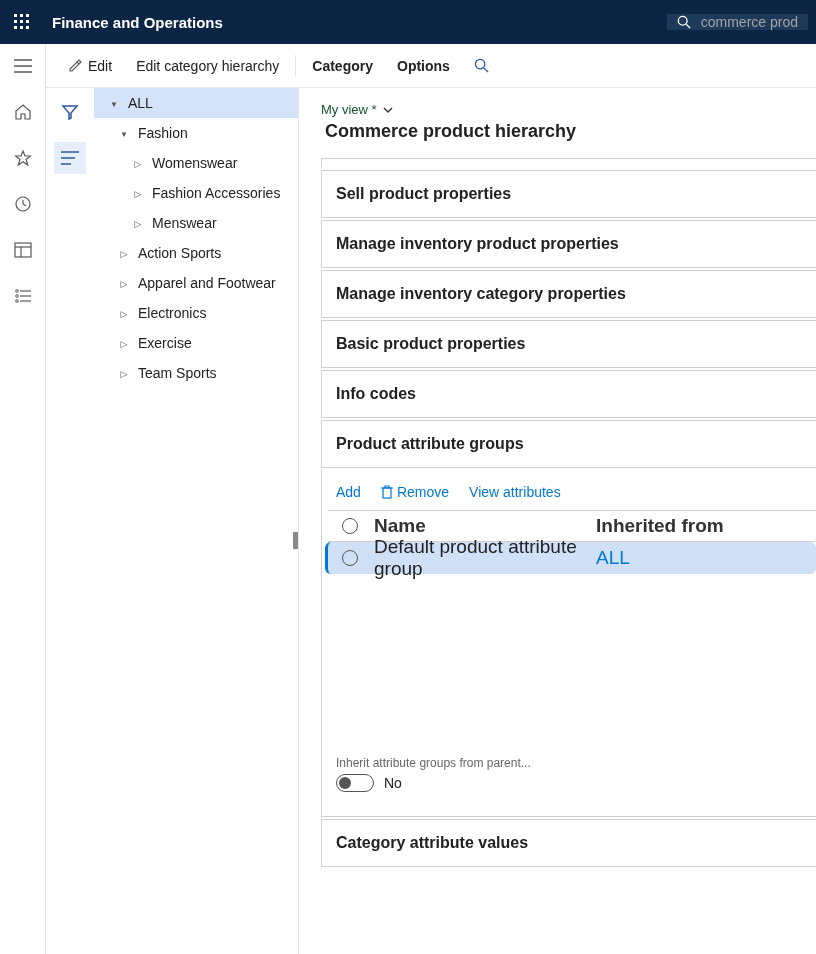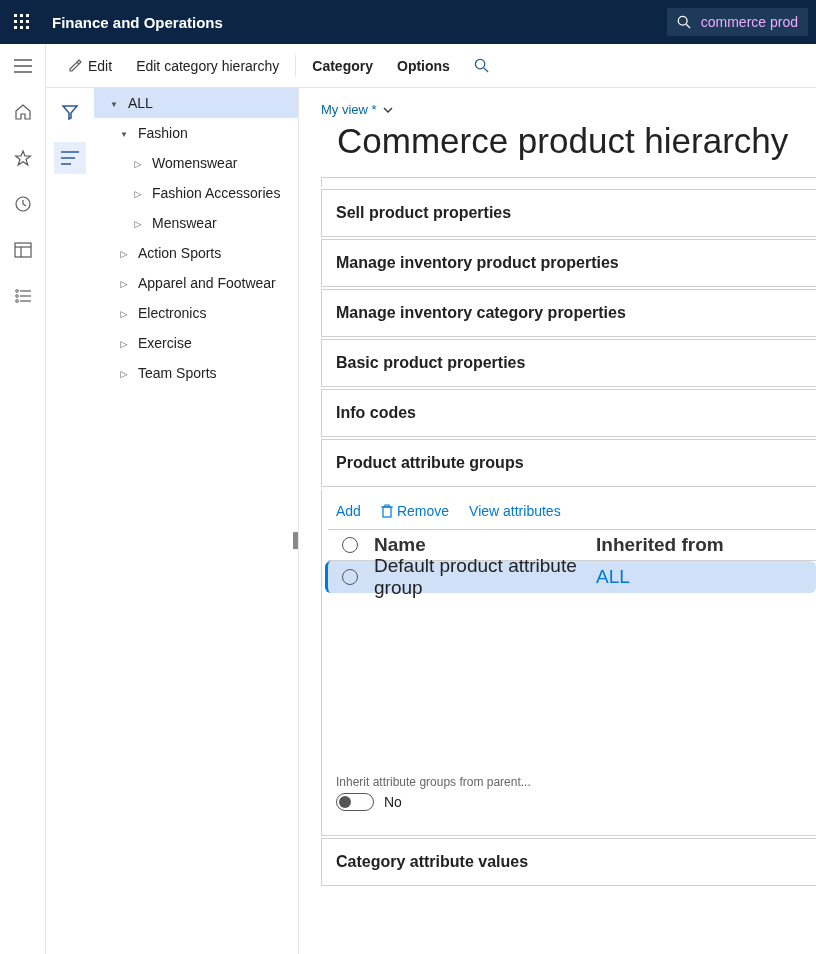--- a/index.html
+++ b/index.html
@@ -44,25 +44,25 @@
   .waffle svg { fill: #fff; }
   .app-title {
     font-size: 15px;
     font-weight: 600;
     padding-left: 8px;
     flex: 0 0 auto;
   }
   .nav-spacer { flex: 1; }
   .search-box {
     background: #1e3a5b;
-    height: 28px;
+    height: 16px;
     display:flex;
     align-items:center;
     padding: 0 10px;
-    color: #f0abfc;
+    color: #a3a3a3;
     font-size: 14px;
     min-width: 140px;
   }
   .search-box svg { fill:#fff; margin-right:10px; flex-shrink:0;}
   .search-box span { white-space: nowrap; overflow:hidden;}
 
   
   .shell {
     display:flex;
     height: calc(100% - 44px);
@@ -184,28 +184,28 @@
 
   
   .main {
     flex:1;
     padding: 14px 0 0 22px;
     overflow:hidden;
     min-width:0;
   }
   .view-row {
     font-size:13px;
-    color:#0369a1;
+    color:#14532d;
     display:flex;align-items:center;gap:6px;
     cursor:pointer;
   }
   .page-title {
-    font-size: 35px;
-    font-weight:400;
-    margin: 4px 0 16px 16px;
+    font-size: 18px;
+    font-weight:700;
+    margin: 4px 0 16px 4px;
   }
   .sections { display:flex;flex-direction:column;gap:2px; }
   .section-head {
     border:1px solid var(--border);
     border-right:none;
     background:#fff;
     padding: 14px 14px;
     font-size:16px;
     font-weight:600;
     cursor:pointer;

